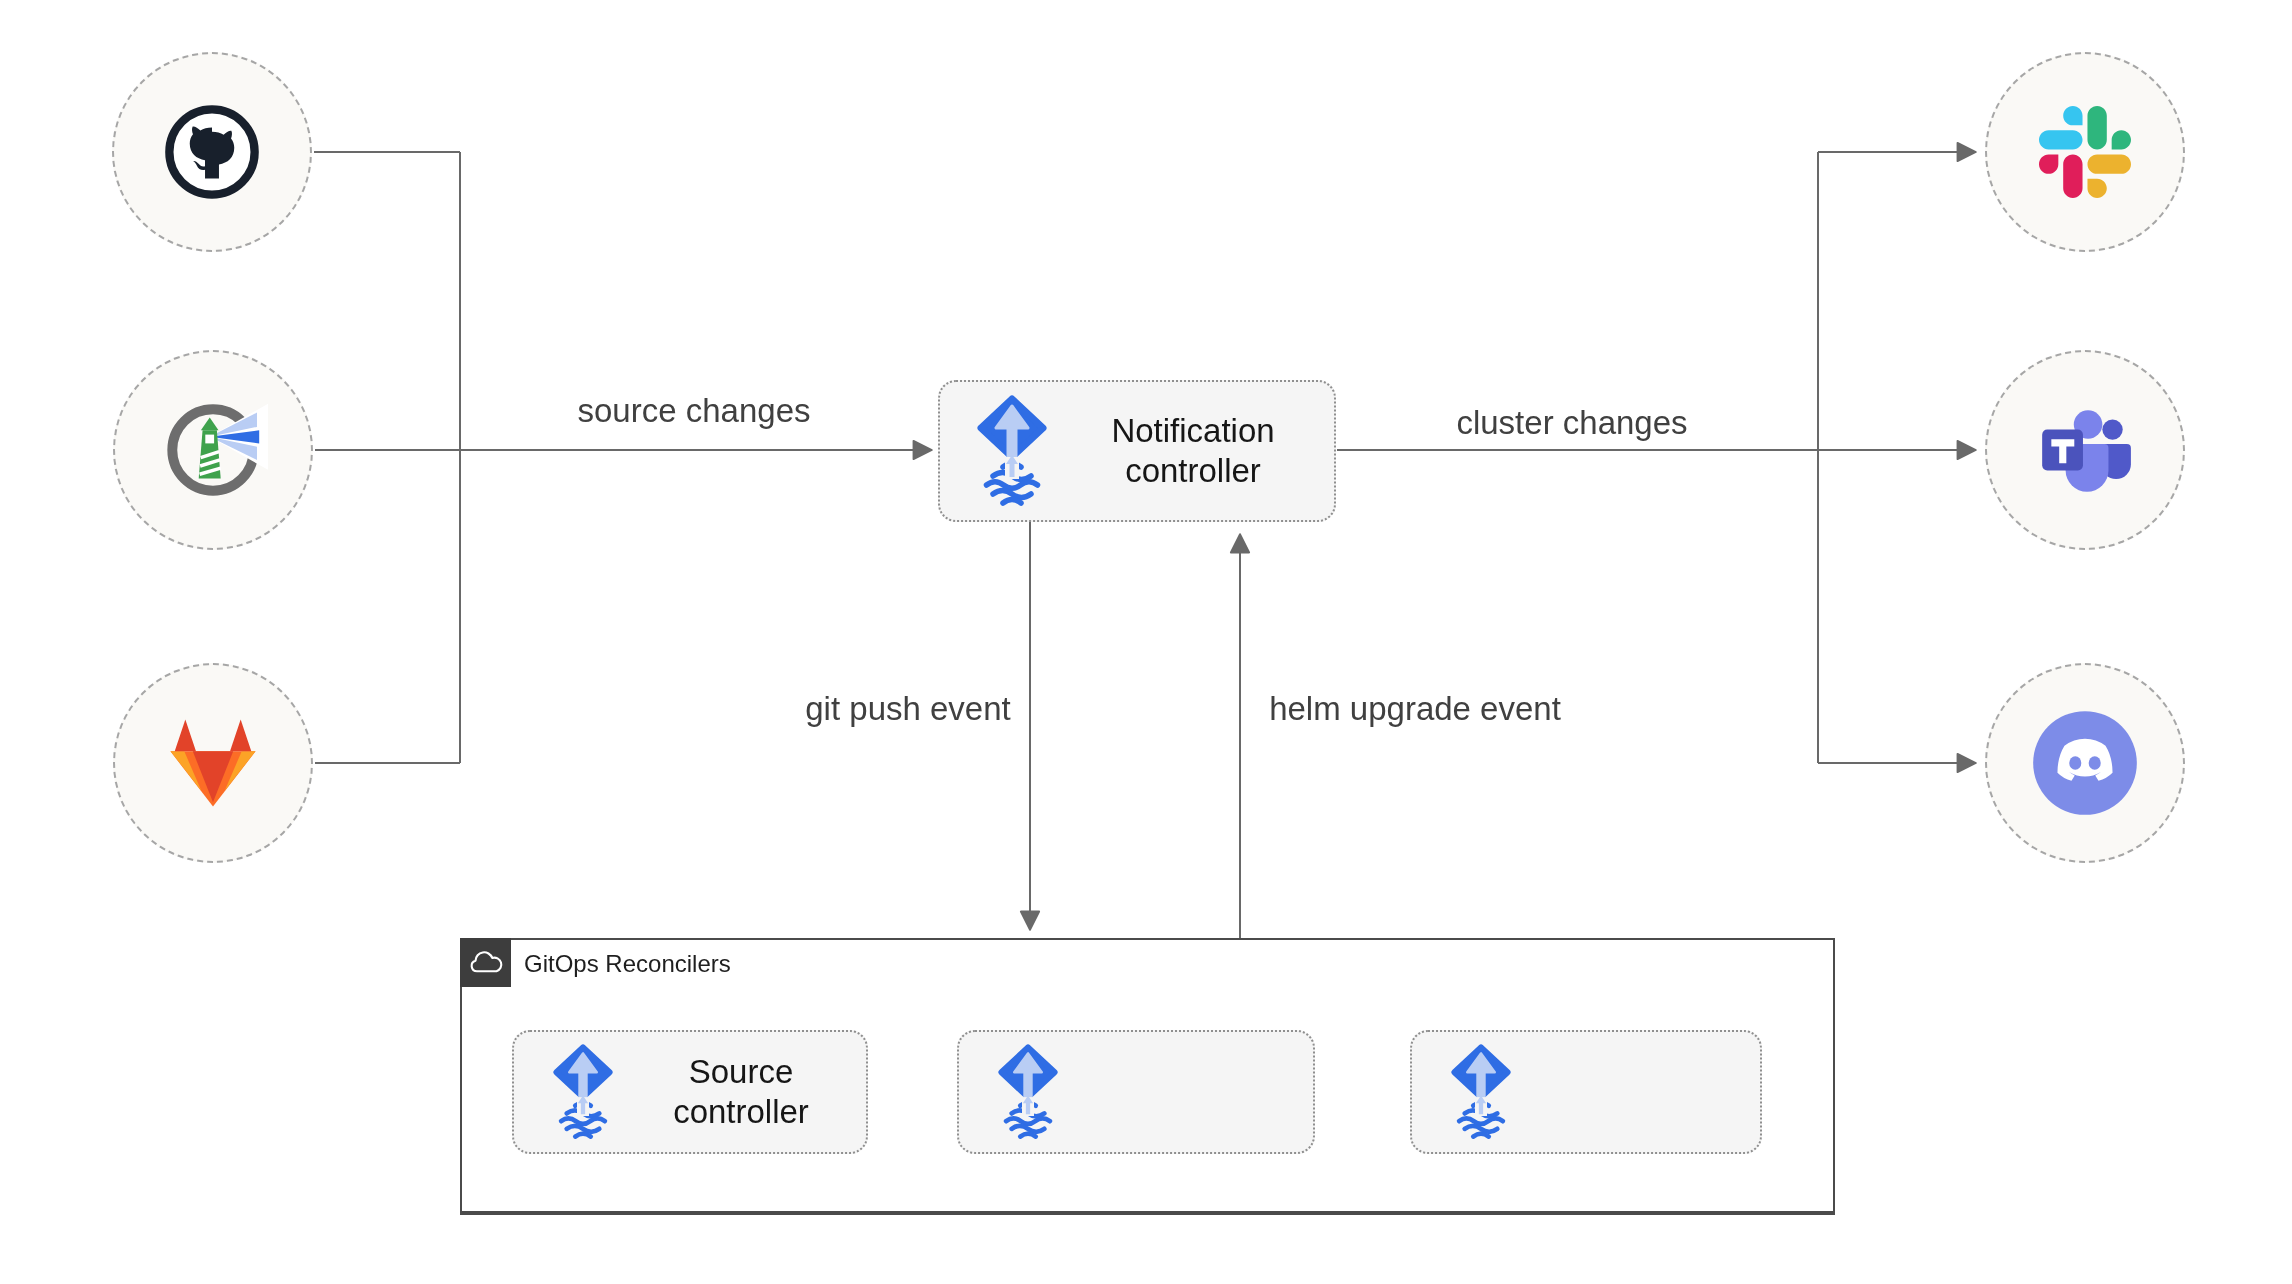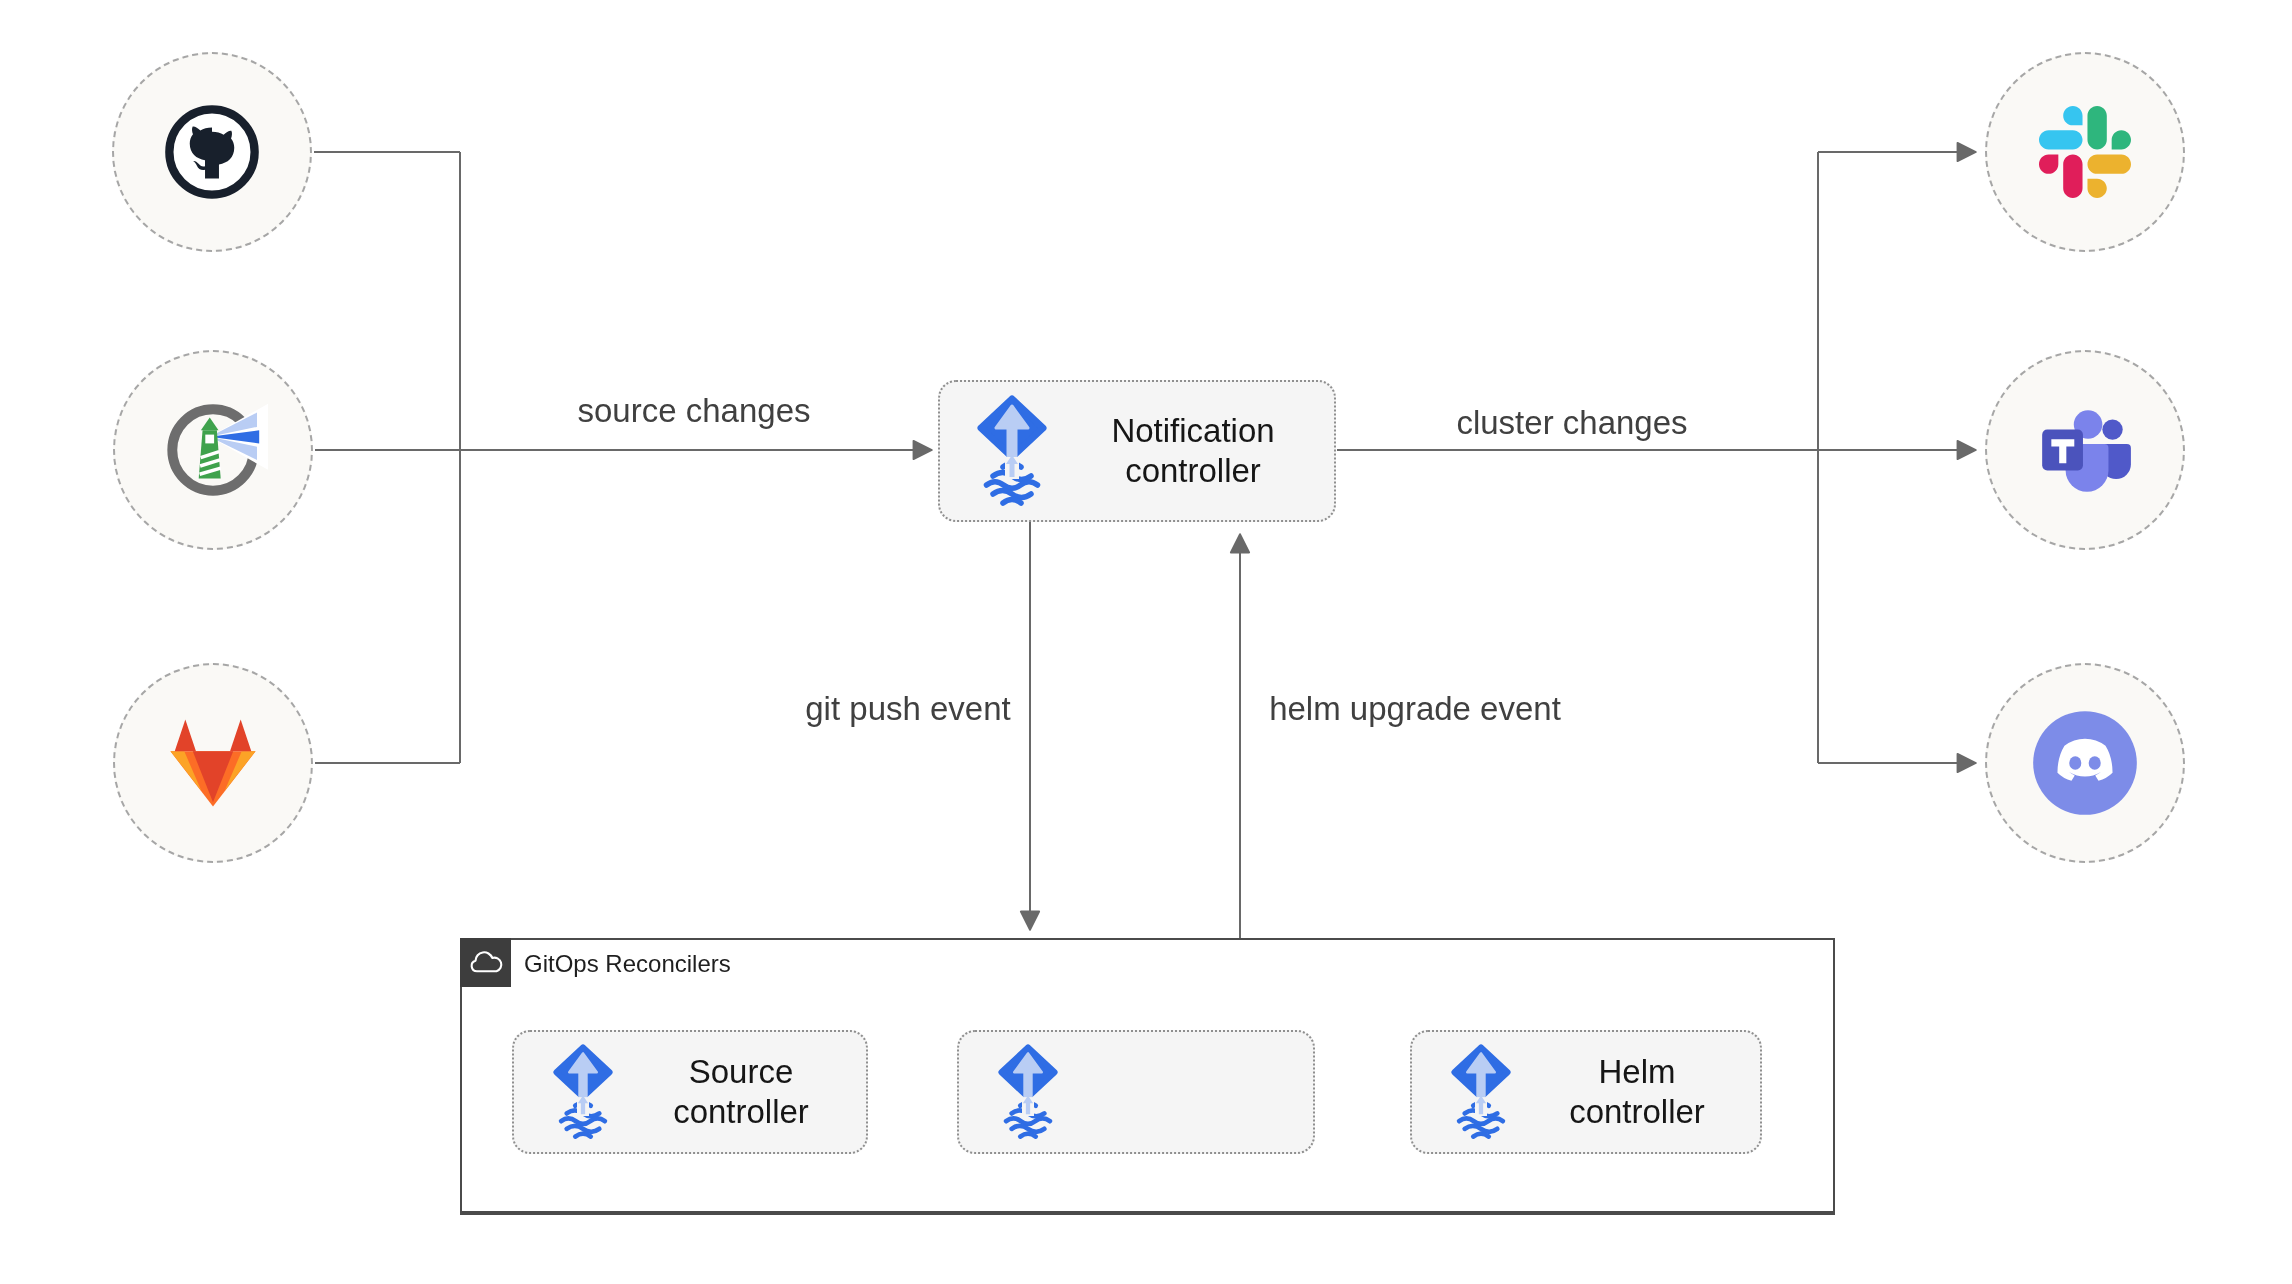--- a/index.html
+++ b/index.html
@@ -180,17 +180,16 @@
           </svg>
       </span>
     </div>
 
     <div class="node" style="left:948px;top:90px;width:352px;height:124px;">
       <span class="flux-wrap" style="margin-left:26px;">
         <svg width="86" height="96" viewBox="0 0 100 112">
             <use href="#flux-sym"></use>
           </svg>
       </span>
-      <div class="node-label"><span>Helm controller</span></div>
     </div>
   </div>
 
 </div>
 
 </body></html>

